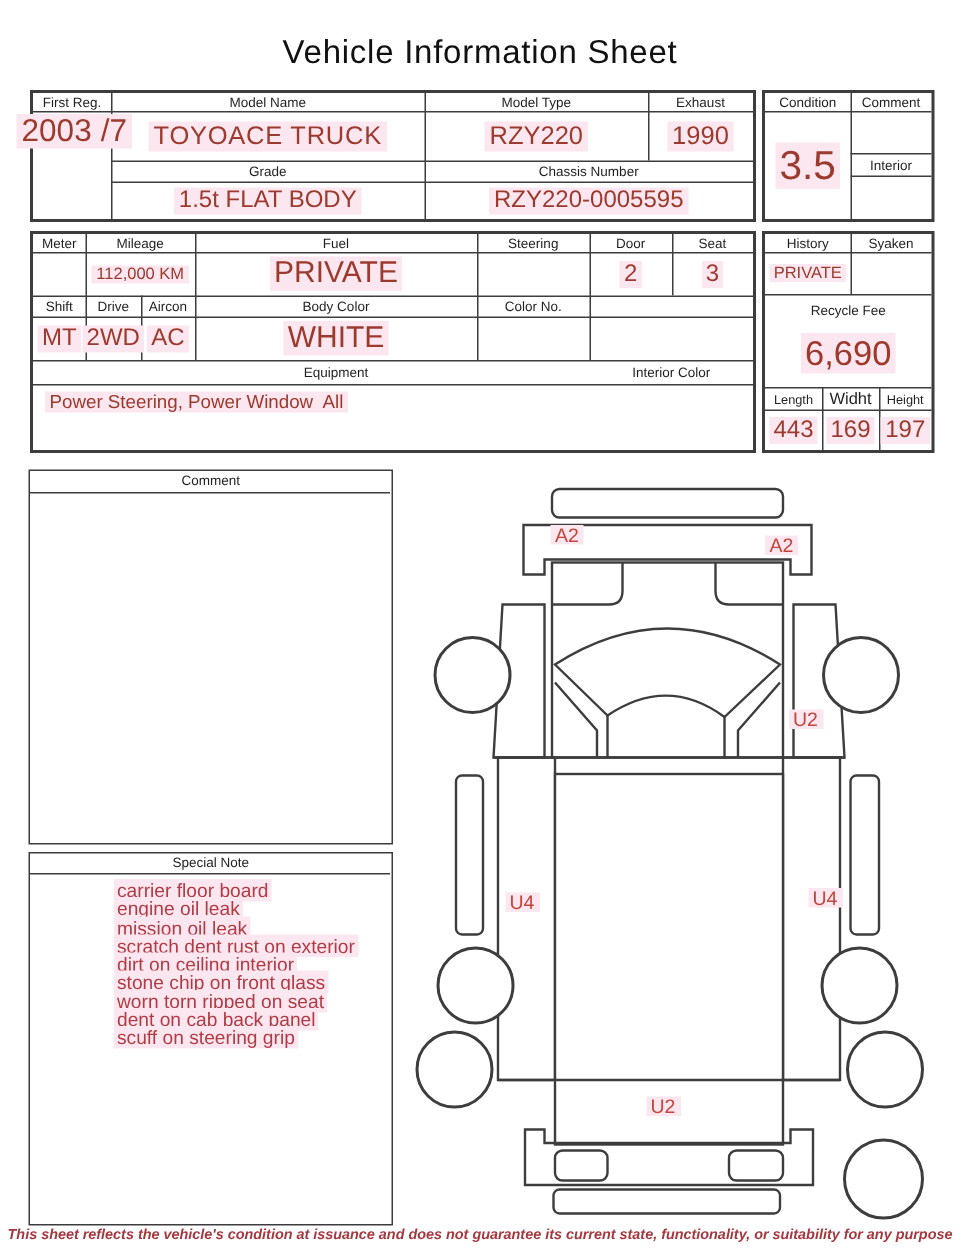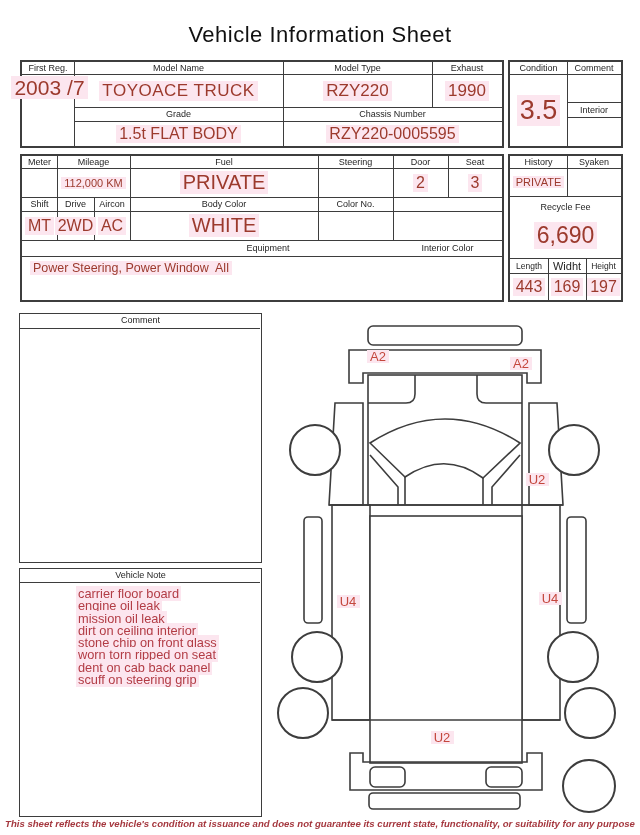--- a/index.html
+++ b/index.html
@@ -132,21 +132,21 @@
     <div class="c red" style="left:35px;top:55px;width:37px;height:29px;font-size:16px;">
         <span class="hl">2WD</span>
       </div>
     <div class="c red" style="left:72px;top:55px;width:36px;height:29px;font-size:16px;">
         <span class="hl">AC</span>
       </div>
     <div class="c red" style="left:108px;top:55px;width:188px;height:29px;font-size:20px;">
         <span class="hl">WHITE</span>
       </div>
 
-    <div class="c lab" style="left:0;top:84px;width:404px;height:16px;margin-left:44px;">Equipment</div>
+    <div class="c lab" style="left:0;top:84px;width:404px;height:16px;">Equipment</div>
     <div class="c red top-left eq-val" style="left:0;top:100px;width:480px;height:44px;"><span class="hl">Power Steering, Power Window  All</span></div>
   </div>
 
   <div class="box" style="left:508px;top:154px;width:115px;height:148px;">
     <div class="hln" style="left:0;top:12px;width:111px;"></div>
     <div class="hln" style="left:0;top:40px;width:111px;"></div>
     <div class="hln" style="left:0;top:102px;width:111px;"></div>
     <div class="hln" style="left:0;top:117px;width:111px;"></div>
     <div class="vln" style="left:57px;top:0;height:40px;"></div>
     <div class="vln" style="left:38px;top:102px;height:42px;"></div>
@@ -176,26 +176,27 @@
         <span class="hl">197</span>
       </div>
   </div>
 
   <div class="box thin" style="left:19px;top:313px;width:243px;height:250px;">
     <div class="boxhead">Comment</div>
     <div class="hln" style="left:0;top:14px;width:240px;"></div>
   </div>
 
   <div class="box thin" style="left:19px;top:568px;width:243px;height:249px;">
-    <div class="boxhead">Vehicle Note</div>
+    <div class="boxhead">Special Note</div>
     <div class="hln" style="left:0;top:13px;width:240px;"></div>
     <div class="note-list note-red">
       <div class="note-item"><span class="hl">carrier floor board</span></div>
       <div class="note-item"><span class="hl">engine oil leak</span></div>
       <div class="note-item"><span class="hl">mission oil leak</span></div>
+      <div class="note-item"><span class="hl">scratch dent rust on exterior</span></div>
       <div class="note-item"><span class="hl">dirt on ceiling interior</span></div>
       <div class="note-item"><span class="hl">stone chip on front glass</span></div>
       <div class="note-item"><span class="hl">worn torn ripped on seat</span></div>
       <div class="note-item"><span class="hl">dent on cab back panel</span></div>
       <div class="note-item"><span class="hl">scuff on steering grip</span></div>
     </div>
   </div>
 
   <svg style="position:absolute;left:270px;top:315px;" width="370" height="500" viewBox="0 0 370 500">
     <g stroke="#3d3d3d" stroke-width="1.6" fill="none">

